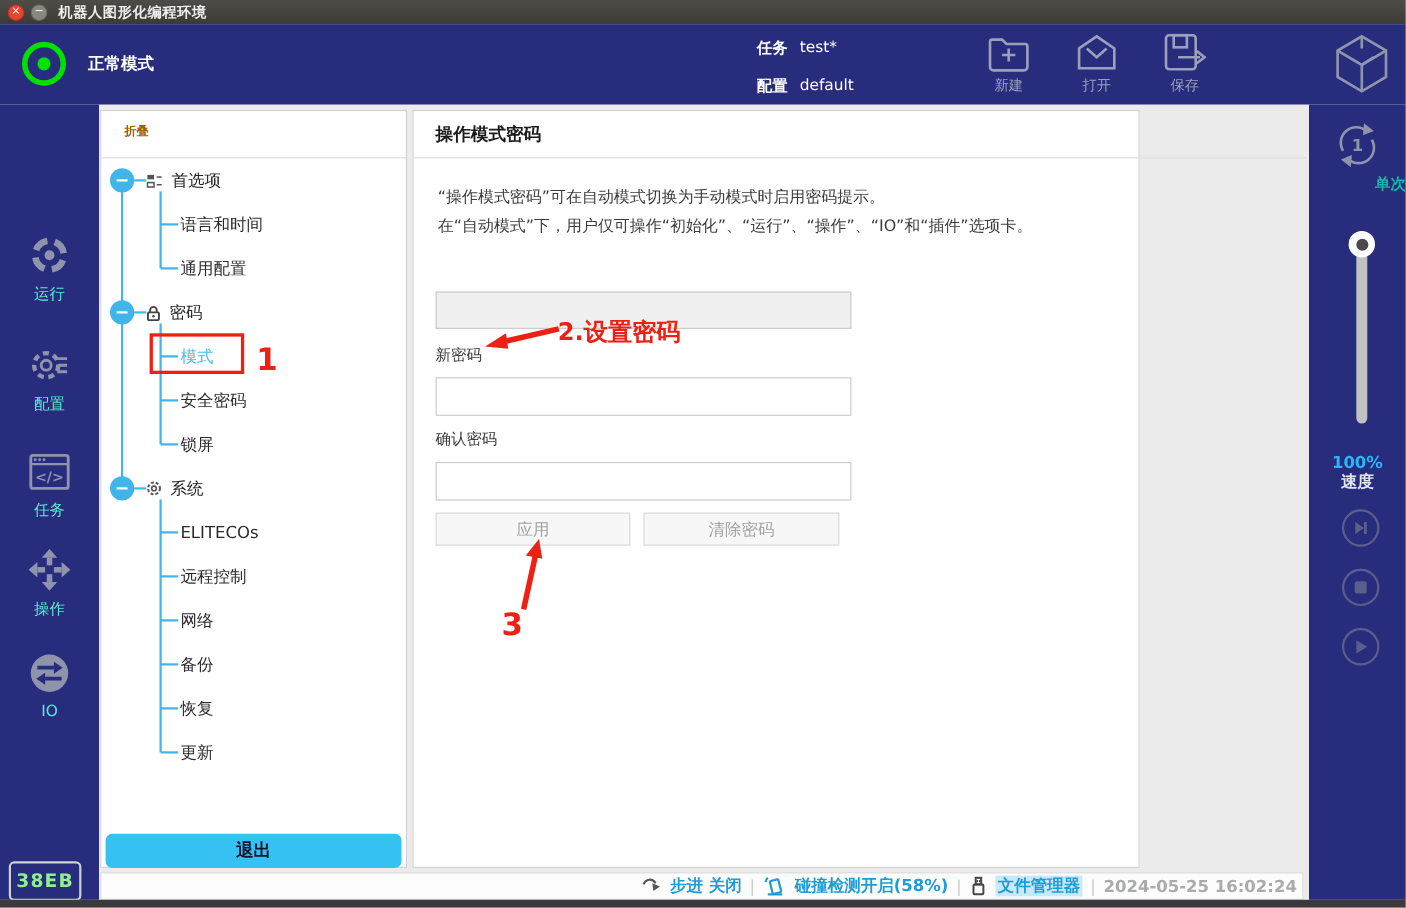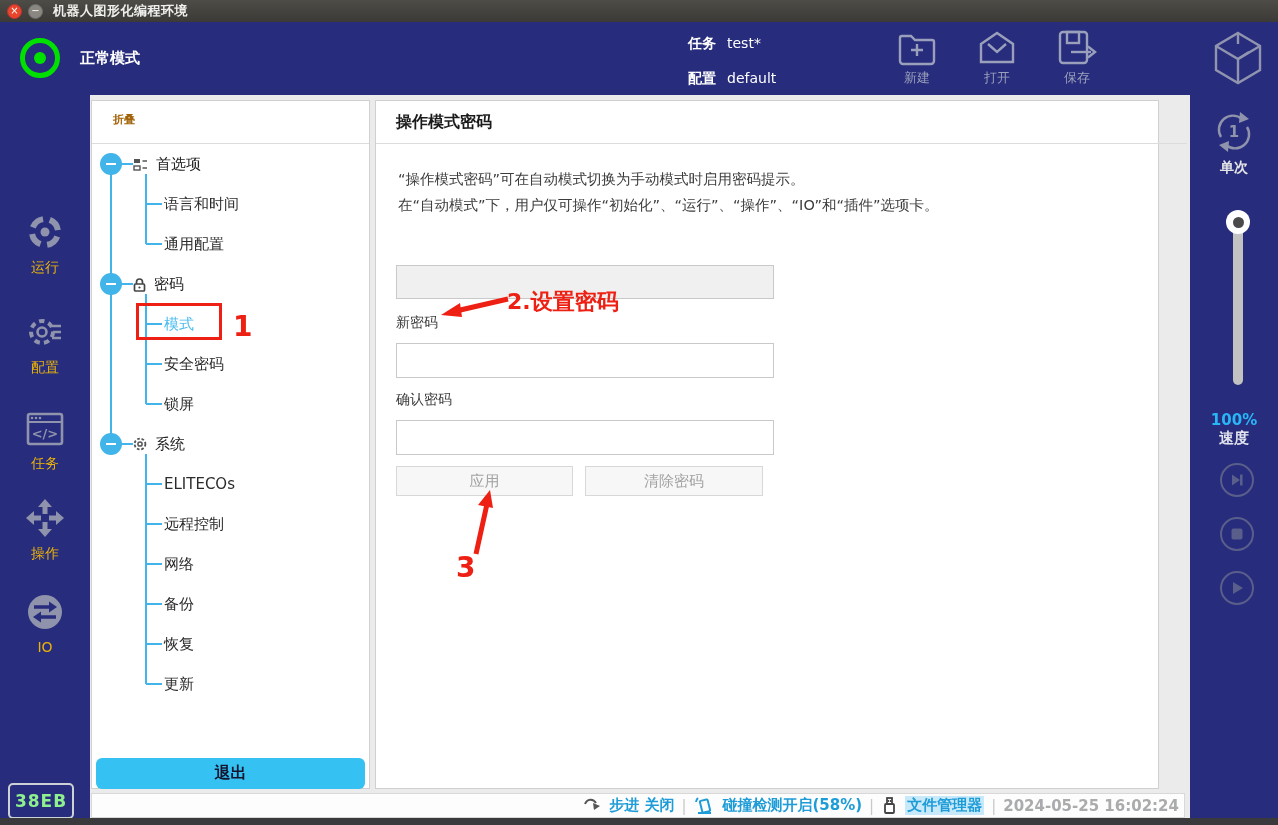--- a/index.html
+++ b/index.html
@@ -27,21 +27,21 @@
   .kv-label { color:#fff; font-weight:bold; font-size:14px; }
   .kv-value { color:#fff; font-size:14px; }
   .toolbtn { top:8px; width:64px; height:62px; display:flex; flex-direction:column;
     align-items:center; color:#9aa0bc; cursor:pointer; }
   .toolbtn .lbl { font-size:13px; margin-top:3px; }
   .toolbtn svg { display:block; }
 
   
   #left-sidebar { left:0; top:95px; width:90px; height:723px; background:#272c7c; }
   .nav-item { left:0; width:90px; display:flex; flex-direction:column; align-items:center;
-    color:#eab308; cursor:pointer; }
+    color:#5eead4; cursor:pointer; }
   .nav-item .lbl { font-size:14px; margin-top:4px; }
   #chip-badge { left:8px; top:688px; width:66px; height:36px; border:2px solid #ccd1d6;
     border-radius:5px; color:#8ef08e; font-size:17px; font-weight:bold;
     display:flex; align-items:center; justify-content:center; letter-spacing:1px; }
 
   
   #tree-card { left:91px; top:100px; width:279px; height:689px; background:#fff;
     border:1px solid #d0d0d0; }
   #tree-header { left:21px; top:11px; font-size:11px; font-weight:bold; color:#a16207; }
   #tree-divider { left:0; top:42px; width:277px; height:0; border-top:1px solid #dcdcdc; }
@@ -52,21 +52,21 @@
   .tnode { height:22px; display:flex; align-items:center; cursor:pointer;
     font-size:15px; color:#2b2b2b; white-space:nowrap; }
   .tnode.parent { font-weight:500; color:#222; }
   .tnode.selected { color:#4dbcf0; }
   .ticon { margin-right:8px; display:flex; }
   #exit-btn { left:4px; top:657px; width:269px; height:31px; background:#35c1f1;
     border:none; border-radius:6px; font-size:16px; font-weight:bold; color:#14142e;
     cursor:pointer; font-family:inherit; }
 
   
-  #main-card { left:375px; top:100px; width:784px; height:689px; background:#fff;
+  #main-card { left:375px; top:100px; width:661px; height:689px; background:#fff;
     border:1px solid #d0d0d0; }
   #main-title { left:20px; top:11px; font-size:16px; font-weight:bold; color:#1a1a1a; }
   #main-divider { left:0; top:42px; width:811px; height:0; border-top:1px solid #dcdcdc; }
   .desc { left:22px; font-size:14.5px; color:#3c3c3c; }
   .fld-label { left:20px; font-size:14px; color:#3c3c3c; }
   .fld-label.muted { color:#b3b3b3;margin-top:36px; }
   .pwd-input { left:20px; width:378px; height:34px; border:1px solid #c9c9c9;
     background:#fff; font-size:14px; padding:0 8px; font-family:inherit; }
   .pwd-input:disabled { background:#f0f0f0; }
   .form-btn { height:30px; background:#f7f7f7; border:1px solid #d8d8d8;
@@ -82,21 +82,21 @@
     border:1px solid #d8d8d8; display:flex; align-items:center; justify-content:flex-end;
     gap:7px; padding-right:5px; font-size:15px; font-weight:bold; color:#1e9cd8;
     white-space:nowrap; }
   #statusbar .sep { color:#c9c9c9; font-weight:normal; }
   #statusbar .time { color:#a9abad; }
   #fm-chip { background:#c7e9f9; padding:0 2px; }
   .st-ic { display:flex; align-items:center; }
 
   
   #right-sidebar { left:1190px; top:95px; width:88px; height:723px; background:#272c7c; }
-  #single-label { left:0; top:64px; width:88px; text-align:center; color:#e5e5e5;
+  #single-label { left:0; top:64px; width:88px; text-align:right; color:#14b8a6;
     font-size:14px; font-weight:bold; }
   #speed-track { left:43px; top:120px; width:10px; height:170px; background:#c2c2c2;
     border-radius:5px; cursor:pointer; }
   #speed-thumb { left:36px; top:115px; width:24px; height:24px; border-radius:50%;
     background:#fff; display:flex; align-items:center; justify-content:center; cursor:grab; }
   #speed-thumb .dot { width:11px; height:11px; border-radius:50%; background:#4a4a4a; }
   #speed-value { left:0; top:316px; width:88px; text-align:center; color:#29b6f6;
     font-size:15px; font-weight:bold; }
   #speed-label { left:0; top:334px; width:88px; text-align:center; color:#e2e4ee;
     font-size:15px; font-weight:bold; }

